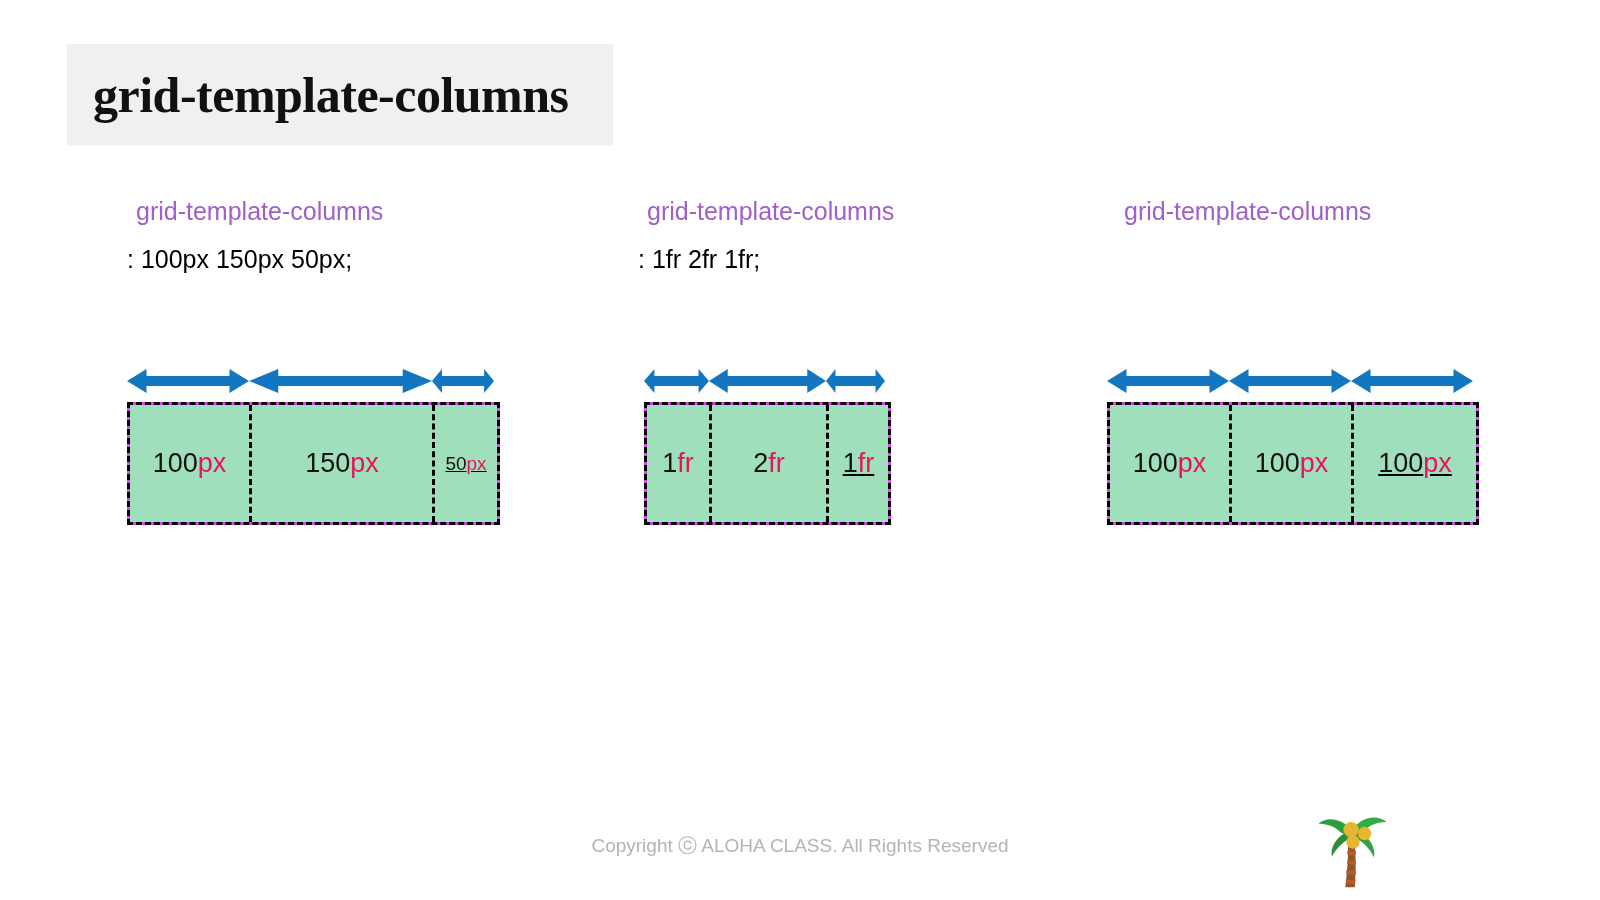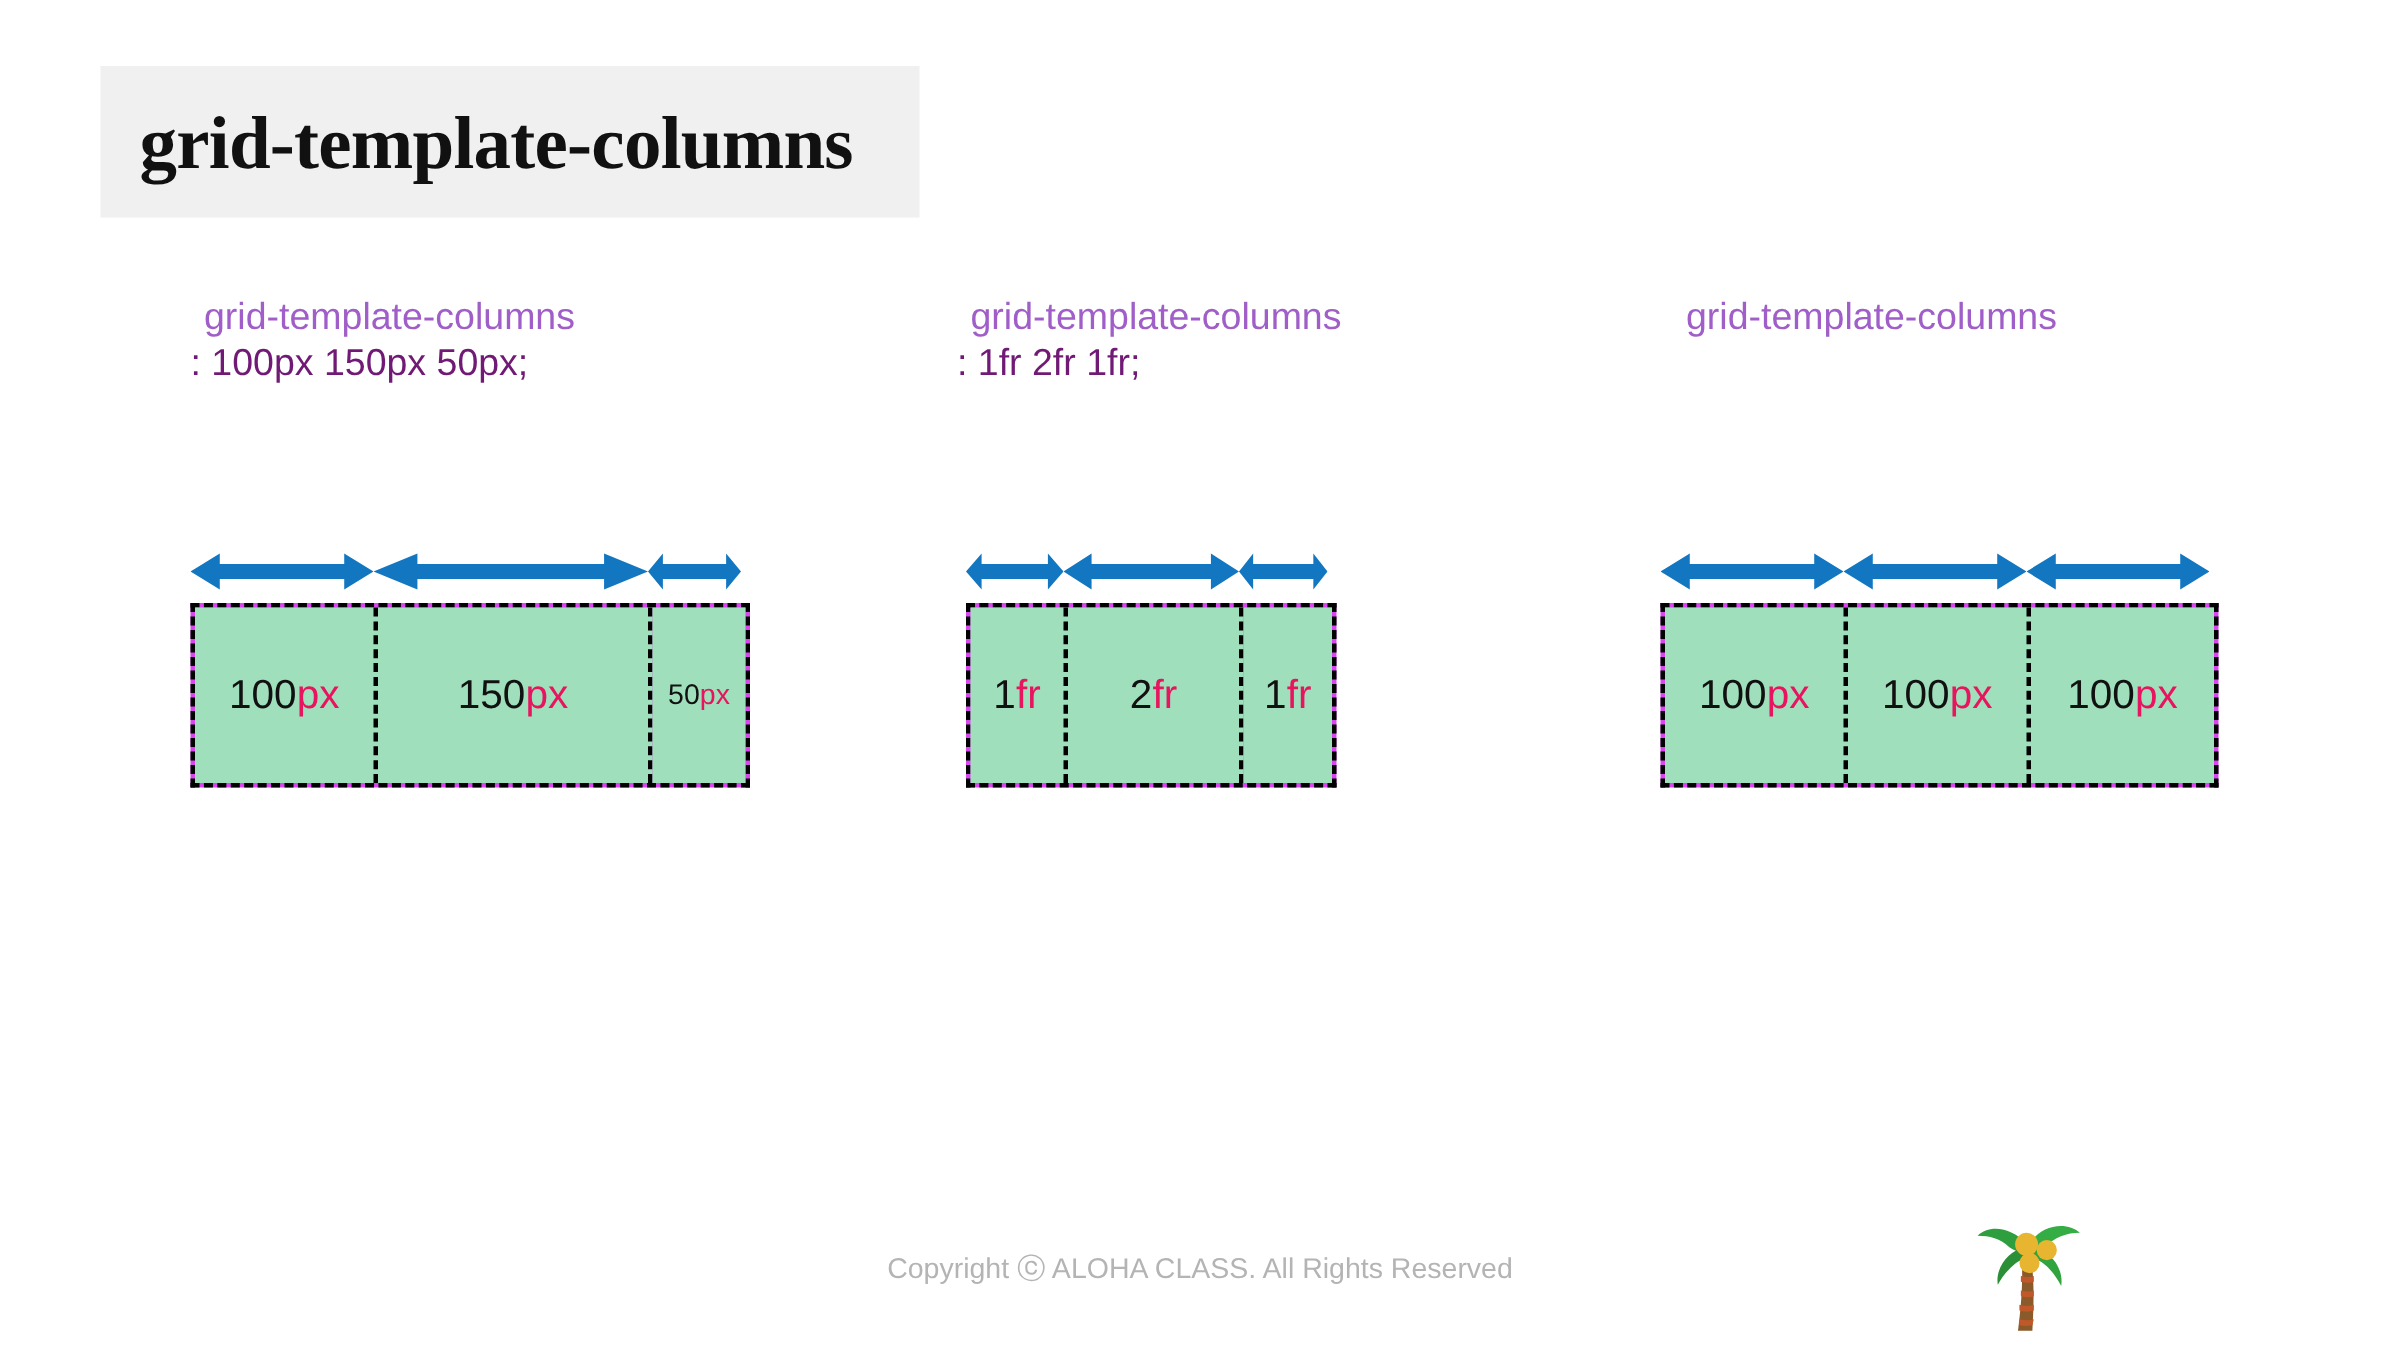--- a/index.html
+++ b/index.html
@@ -48,22 +48,23 @@
 
   .prop-name {
     font-size: 25px;
     color: #a05fc8;
     line-height: 1.25;
     white-space: nowrap;
     padding-left: 9px;
   }
   .prop-value {
     font-size: 25px;
-    color: #701a75;
+    color: #000000;
     line-height: 1.25;
+    margin-top: 17px;
     white-space: nowrap;
   }
 
   
   .diagram {
     position: absolute;
   }
   .diagram-1 { left: 127px; top: 360px; }
   .diagram-2 { left: 644px; top: 360px; }
   .diagram-3 { left: 1107px; top: 360px; }
@@ -96,20 +97,21 @@
     box-sizing: border-box;
     background: #9fdfbb;
     display: flex;
     align-items: center;
     justify-content: center;
     border-right: 3px dashed #000000;
     white-space: nowrap;
   }
   .grid-cell:last-child {
     border-right: none;
+    text-decoration: underline;
   }
   .cell-num {
     font-size: 27px;
     color: #111111;
   }
   .cell-unit {
     font-size: 27px;
     color: #e8145f;
   }
   .cell-small .cell-num,

